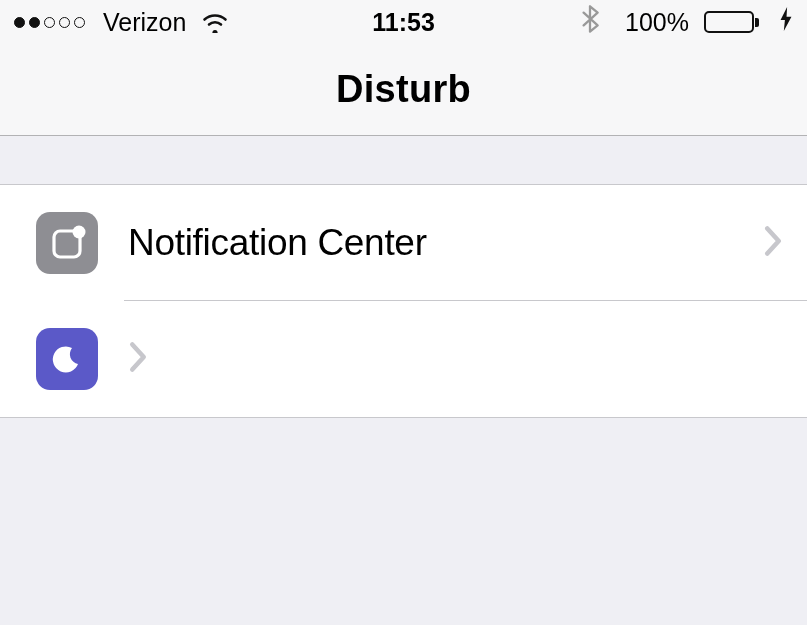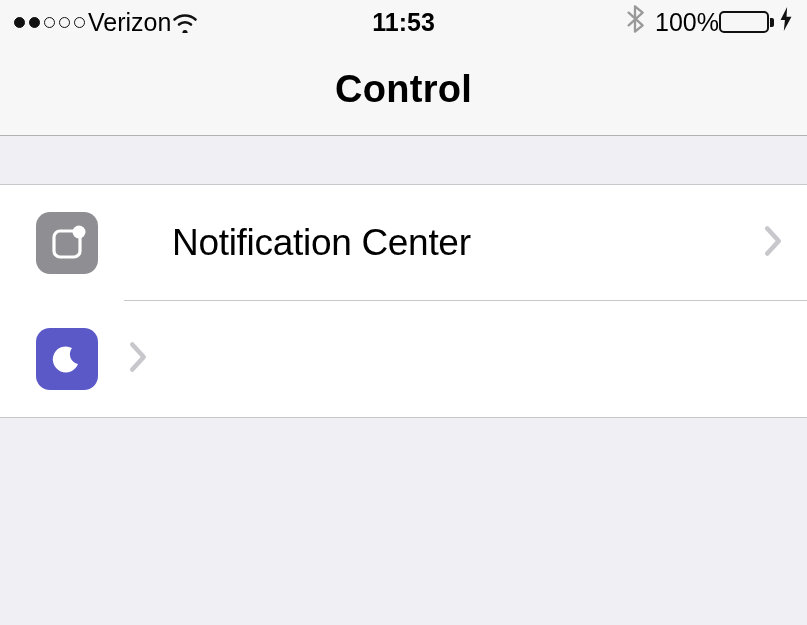--- a/index.html
+++ b/index.html
@@ -23,21 +23,21 @@
       height: 44px;
       padding: 0 14px;
       background: #f7f7f8;
       font-size: 24px;
       font-weight: 400;
       color: #000;
     }
     .status-left, .status-right {
       display: flex;
       align-items: center;
-      gap: 0;
+      gap: 15px;
     }
     .signal-dots {
       display: flex;
       align-items: center;
       gap: 4px;
     }
     .dot {
       width: 11px;
       height: 11px;
       border-radius: 50%;
@@ -154,21 +154,20 @@
     }
     .icon-purple {
       background: #5b59c8;
     }
     .row-label {
       font-size: 37px;
       font-weight: 400;
       color: #000;
       flex: 1;
       letter-spacing: -0.3px;
-      margin-left: 44px;
     }
     .chevron {
       color: #c7c7cc;
       flex-shrink: 0;
     }
   </style>
 </head>
 <body>
 
 <div class="status-bar">
@@ -203,21 +202,21 @@
     </span>
     <span class="charge-bolt">
       <svg width="14" height="24" viewBox="0 0 12 22">
           <path d="M7 0 L1 12 L5 12 L4 22 L11 9 L6.5 9 Z" fill="#111"></path>
         </svg>
     </span>
   </div>
 </div>
 
 <div class="nav-header">
-  <div class="nav-title">Control</div>
+  <div class="nav-title">Disturb</div>
 </div>
 
 <div class="spacer"></div>
 
 <div class="group">
 
   <div class="row">
     <div class="row-icon icon-gray">
       <svg width="40" height="40" viewBox="0 0 40 40">
         <rect x="7" y="8" width="26" height="26" rx="6" ry="6" fill="none" stroke="#fff" stroke-width="3.2"></rect>

